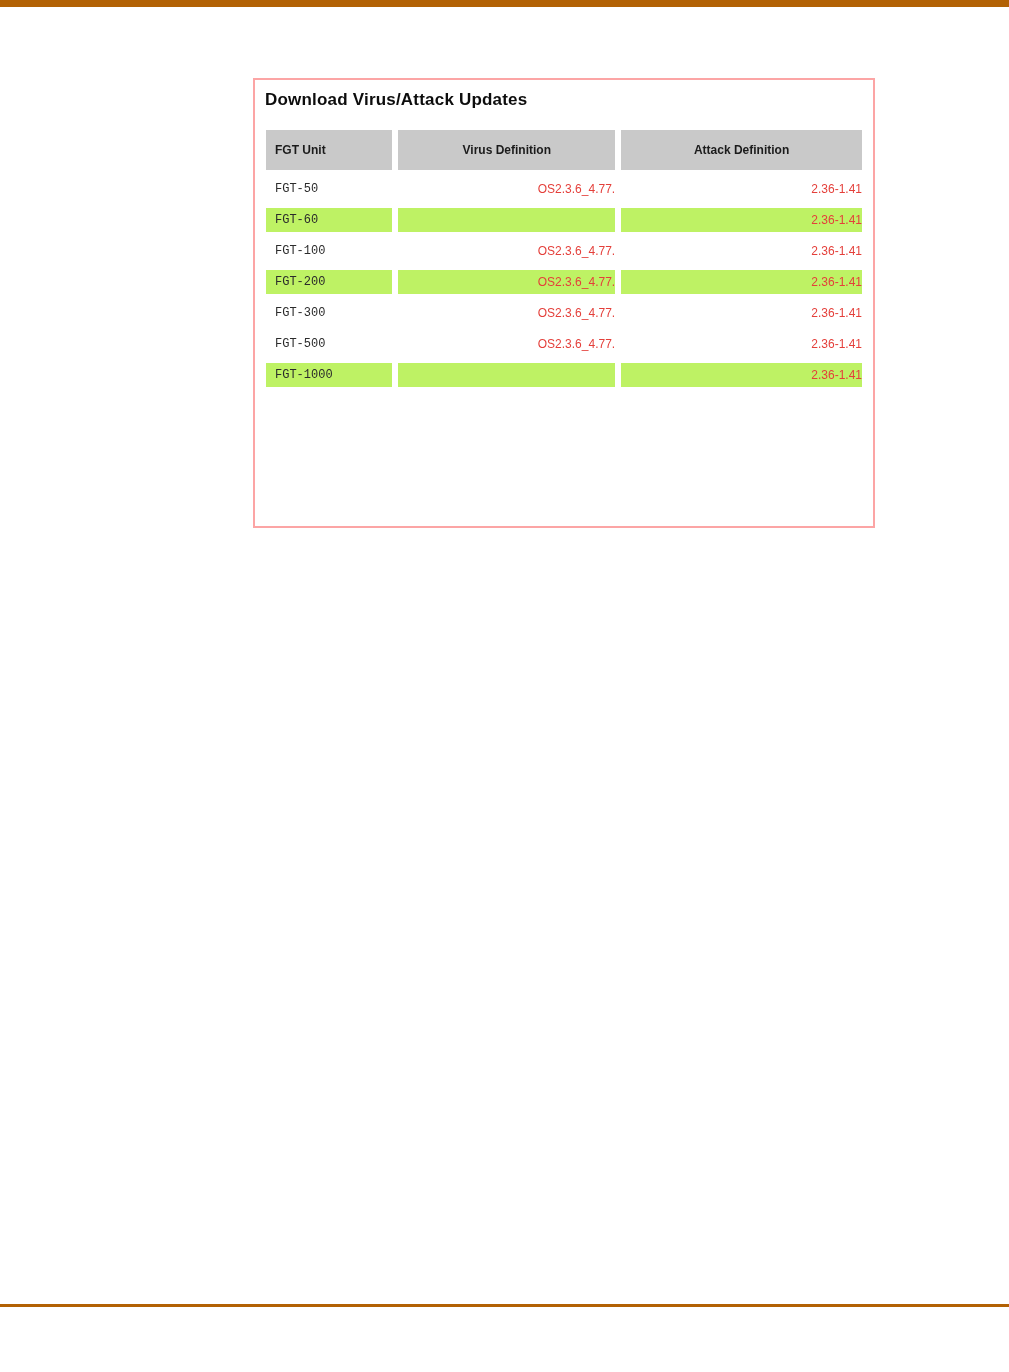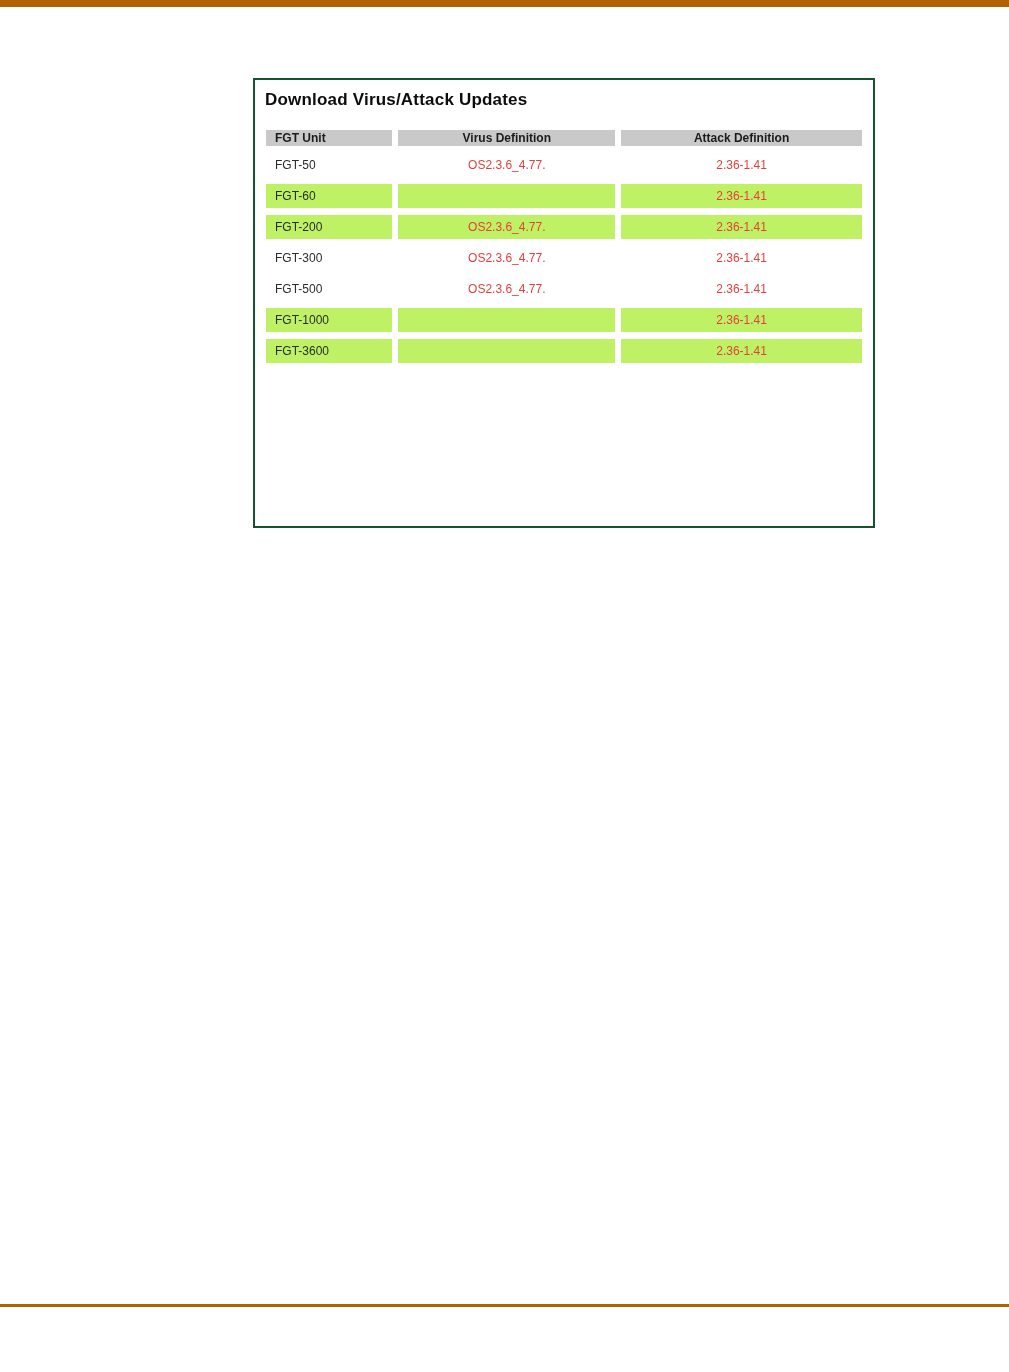--- a/index.html
+++ b/index.html
@@ -17,21 +17,21 @@
     background:#b26104;
   }
   .bottom-rule {
     position:absolute; top:1304px; left:0;
     width:1009px; height:3px;
     background:#b26104;
   }
   .panel {
     position:absolute; left:253px; top:78px;
     width:622px; height:450px;
-    border:2px solid #14532d;
+    border:2px solid #fca5a5;
     background:#ffffff;
   }
   .panel-title {
     margin:10px 0 0 10px;
     font-size:17px;
     font-weight:bold;
     color:#0d0d0d;
     letter-spacing:0.2px;
   }
   .version-line {
@@ -50,35 +50,36 @@
     table-layout:fixed;
     border-collapse:separate;
     border-spacing:6px 7px;
     font-size:12px;
   }
   col.c-unit   { width:126px; }
   col.c-virus  { width:216px; }
   col.c-attack { width:240px; }
   th {
     background:#c9c9c9;
-    height:16px;
+    height:40px;
     font-weight:bold;
     color:#1b1b1b;
     text-align:center;
     font-size:12px;
   }
   th.h-unit { text-align:left; padding-left:9px; }
   td { height:24px; background:#ffffff; }
   tr.shaded td { background:#bef264; }
   td.unit {
     text-align:left; padding-left:9px;
     color:#2b2b2b;
+    font-family:Liberation Mono, monospace;
   }
   td.virus, td.attack {
-    text-align:center;
+    text-align:right;
     color:#e43f3a;
   }
 </style>
 </head>
 <body>
 
 <div class="page">
 
   <div class="top-rule"></div>
 
@@ -104,45 +105,45 @@
         <tr>
           <td class="unit">FGT-50</td>
           <td class="virus">OS2.3.6_4.77.</td>
           <td class="attack">2.36-1.41</td>
         </tr>
         <tr class="shaded">
           <td class="unit">FGT-60</td>
           <td class="virus"></td>
           <td class="attack">2.36-1.41</td>
         </tr>
+        <tr>
+          <td class="unit">FGT-100</td>
+          <td class="virus">OS2.3.6_4.77.</td>
+          <td class="attack">2.36-1.41</td>
+        </tr>
         <tr class="shaded">
           <td class="unit">FGT-200</td>
           <td class="virus">OS2.3.6_4.77.</td>
           <td class="attack">2.36-1.41</td>
         </tr>
         <tr>
           <td class="unit">FGT-300</td>
           <td class="virus">OS2.3.6_4.77.</td>
           <td class="attack">2.36-1.41</td>
         </tr>
         <tr>
           <td class="unit">FGT-500</td>
           <td class="virus">OS2.3.6_4.77.</td>
           <td class="attack">2.36-1.41</td>
         </tr>
         <tr class="shaded">
           <td class="unit">FGT-1000</td>
           <td class="virus"></td>
           <td class="attack">2.36-1.41</td>
         </tr>
-        <tr class="shaded">
-          <td class="unit">FGT-3600</td>
-          <td class="virus"></td>
-          <td class="attack">2.36-1.41</td>
-        </tr>
       </tbody>
     </table>
 
   </div>
 
   <div class="bottom-rule"></div>
 
 </div>
 
 </body></html>

